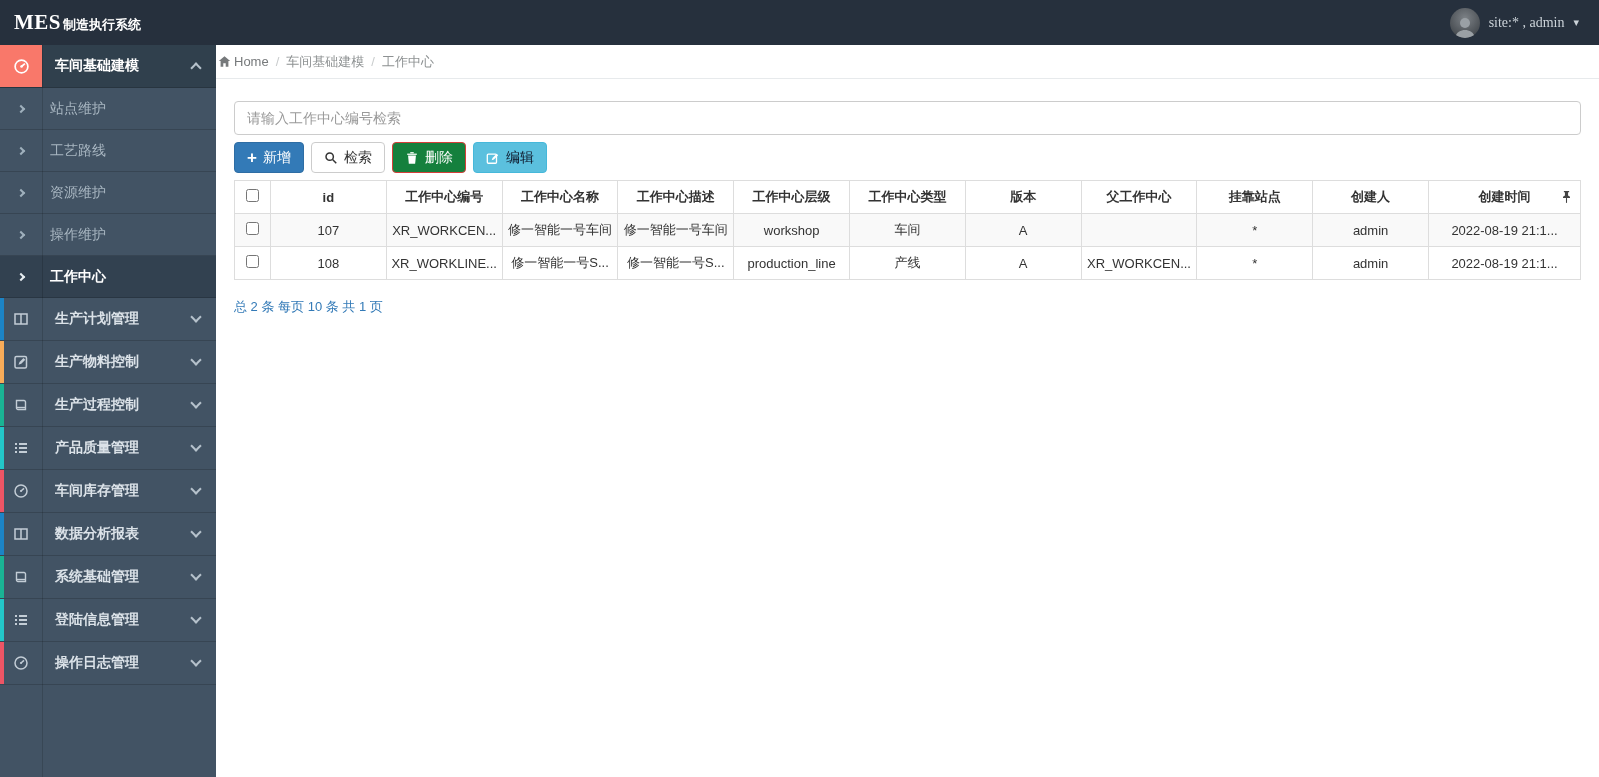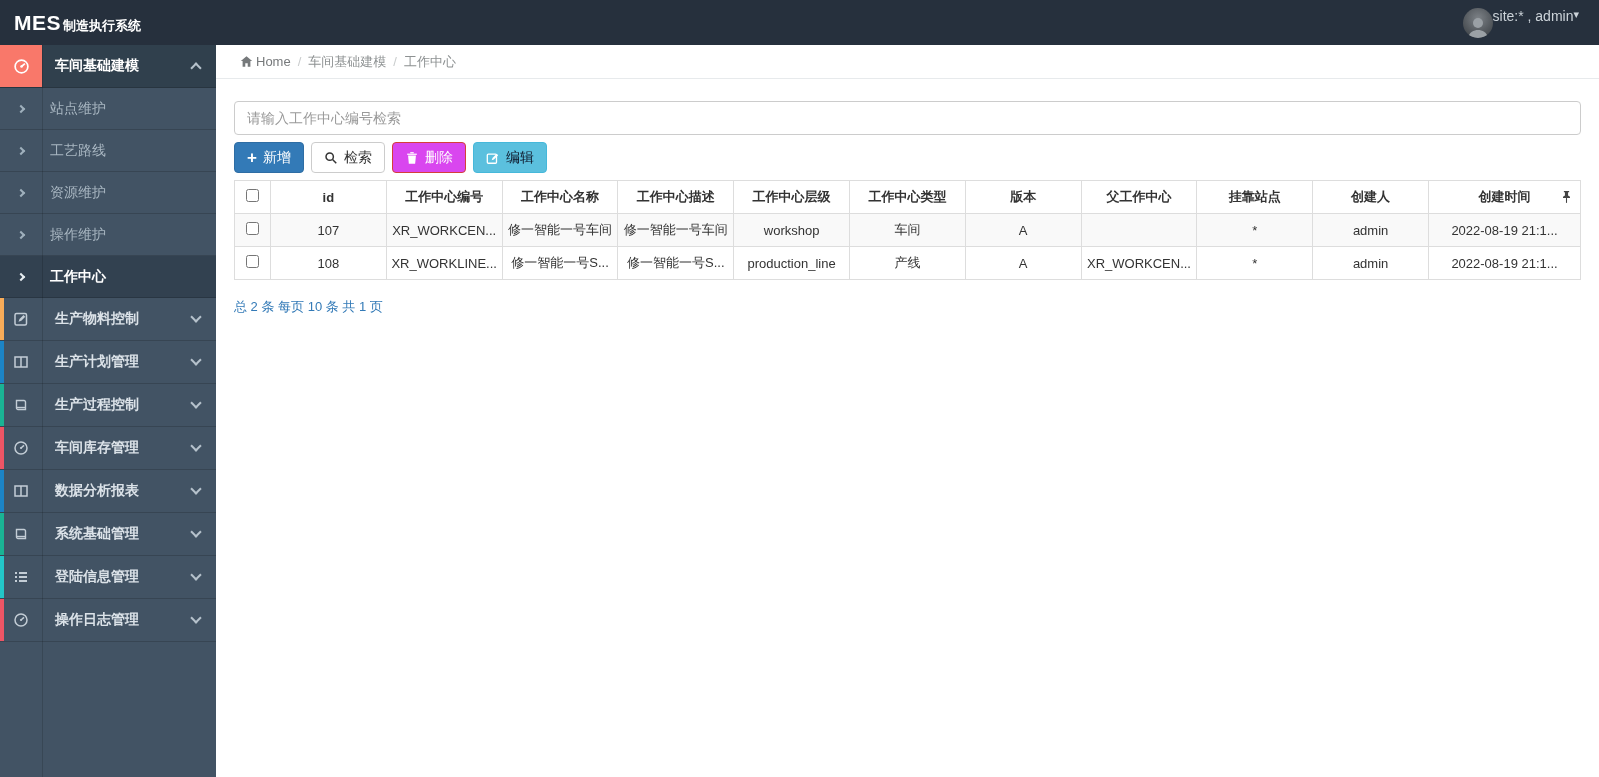--- a/index.html
+++ b/index.html
@@ -4,25 +4,25 @@
 <style>
   * { margin:0; padding:0; box-sizing:border-box; }
   html,body { width:1599px; height:777px; overflow:hidden; background:#fff;
     font-family:"Liberation Sans","DejaVu Sans",sans-serif; }
 
   .app { position:relative; width:1599px; height:777px; }
 
   
   .topbar { position:absolute; left:0; top:0; width:100%; height:45px;
     background:#26303d; display:flex; align-items:center; justify-content:space-between;
-    padding:0 20px 0 14px; z-index:5; }
+    padding:0 20px 0 14px; z-index:5;font-family:Liberation Serif, serif; }
   .logo { color:#fff; display:flex; align-items:baseline; }
   .logo-mes { font-size:21px; font-weight:bold; letter-spacing:.5px; }
   .logo-suffix { font-size:13px; font-weight:bold; margin-left:2px; }
-  .user-area { display:flex; align-items:flex-start; cursor:pointer; }
+  .user-area { display:flex; align-items:center; gap:9px; cursor:pointer; }
   .avatar { width:30px; height:30px; border-radius:50%; overflow:hidden;
     background:radial-gradient(circle at 50% 35%, #7d8287 0%, #4a4f54 70%, #303539 100%);
     display:flex; align-items:flex-end; justify-content:center; }
   .user-text { color:#ccd3d9; font-size:14px; }
   .caret-down { color:#ccd3d9; font-size:11px; }
 
   
   .sidebar { position:absolute; left:0; top:45px; width:216px; height:732px;
     background:#425364; }
   .sidebar::after { content:""; position:absolute; left:42px; top:0; width:1px; height:100%;
@@ -54,41 +54,41 @@
   .strip-red    { background:#ed5565; }
 
   .chev { display:inline-block; width:8px; height:8px;
     border-right:2px solid currentColor; border-bottom:2px solid currentColor; }
   .chev-up { transform:rotate(-135deg); margin-top:4px; }
   .chev-down { transform:rotate(45deg); margin-top:-4px; }
   .chev-right { width:6px; height:6px; transform:rotate(-45deg); }
 
   
   .main { position:absolute; left:216px; top:45px; width:1383px; height:732px; background:#fff; }
-  .breadcrumb { height:34px; display:flex; align-items:center; padding:0 24px;
+  .breadcrumb { height:34px; display:flex; align-items:center; padding:0 2px;
     border-bottom:1px solid #e7eaec; font-size:13px; color:#8d9192; gap:7px; background:#fff; }
   .bc-home { display:flex; align-items:center; gap:3px; color:#76797b; cursor:pointer; }
   .bc-sep { color:#c9cccd; }
   .bc-link { color:#8d9192; cursor:pointer; }
   .bc-current { color:#8d9192; }
 
   .content { padding:22px 18px 0 18px; }
 
   .search-input { width:100%; height:34px; border:1px solid #ccc; border-radius:4px;
     padding:4px 12px; font-size:14px; color:#555; outline:none;
     font-family:"Liberation Sans","DejaVu Sans",sans-serif; }
   .search-input::placeholder { color:#999; }
 
   .btn-row { margin-top:7px; display:flex; gap:7px; }
   .btn { display:inline-flex; align-items:center; gap:6px; height:31px; padding:0 12px;
     font-size:14px; border-radius:4px; cursor:pointer; border:1px solid transparent;
     font-family:inherit; }
   .btn-primary { background:#337ab7; border-color:#2e6da4; color:#fff; }
   .btn-default { background:#fff; border-color:#ccc; color:#333; }
-  .btn-danger  { background:#d946ef; border-color:#d43f3a; color:#fff; }
+  .btn-danger  { background:#15803d; border-color:#d43f3a; color:#fff; }
   .btn-info    { background:#5bc0de; border-color:#46b8da; color:#0f172a; }
   .btn svg { display:block; }
   .plus-glyph { font-size:17px; font-weight:bold; line-height:1; }
 
   .grid { width:100%; border-collapse:collapse; table-layout:fixed; margin-top:7px; }
   .grid th, .grid td { border:1px solid #ddd; height:33px; text-align:center;
     font-size:13px; color:#333; overflow:hidden; white-space:nowrap; text-overflow:ellipsis; }
   .grid th { font-weight:bold; background:#fff; position:relative; }
   .grid tr.striped td { background:#f9f9f9; }
   .col-check { width:36px; }
@@ -157,55 +157,70 @@
     <div class="side-row sub-row">
       <span class="chev chev-right sub-chev"></span>
       <span class="sub-label">操作维护</span>
     </div>
     <div class="side-row sub-row active">
       <span class="chev chev-right sub-chev"></span>
       <span class="sub-label">工作中心</span>
     </div>
 
     <div class="side-row group-row">
+      <span class="strip strip-blue"></span>
+      <span class="icon-block">
+        <svg width="16" height="16" viewBox="0 0 16 16">
+            <rect x="2" y="3" width="12" height="10" fill="none" stroke="currentColor" stroke-width="1.5"></rect>
+            <line x1="8" y1="3" x2="8" y2="13" stroke="currentColor" stroke-width="1.5"></line>
+          </svg>
+      </span>
+      <span class="side-label">生产计划管理</span>
+      <span class="chev chev-down group-chev"></span>
+    </div>
+
+    <div class="side-row group-row">
       <span class="strip strip-yellow"></span>
       <span class="icon-block">
         <svg width="16" height="16" viewBox="0 0 16 16">
             <rect x="2" y="2.5" width="11.5" height="11.5" rx="1.5" fill="none" stroke="currentColor" stroke-width="1.5"></rect>
             <path d="M5.5 10.8l1-2.8 4-4 1.8 1.8-4 4-2.8 1z" fill="currentColor"></path>
           </svg>
       </span>
       <span class="side-label">生产物料控制</span>
       <span class="chev chev-down group-chev"></span>
     </div>
 
     <div class="side-row group-row">
-      <span class="strip strip-blue"></span>
-      <span class="icon-block">
-        <svg width="16" height="16" viewBox="0 0 16 16">
-            <rect x="2" y="3" width="12" height="10" fill="none" stroke="currentColor" stroke-width="1.5"></rect>
-            <line x1="8" y1="3" x2="8" y2="13" stroke="currentColor" stroke-width="1.5"></line>
-          </svg>
-      </span>
-      <span class="side-label">生产计划管理</span>
-      <span class="chev chev-down group-chev"></span>
-    </div>
-
-    <div class="side-row group-row">
       <span class="strip strip-green"></span>
       <span class="icon-block">
         <svg width="16" height="16" viewBox="0 0 16 16">
             <path d="M3.5 3.5h7.5a1.5 1.5 0 0 1 1.5 1.5v7.5H5a1.5 1.5 0 0 1-1.5-1.5z" fill="none" stroke="currentColor" stroke-width="1.4"></path>
             <line x1="3.5" y1="10.5" x2="12.5" y2="10.5" stroke="currentColor" stroke-width="1.4"></line>
           </svg>
       </span>
       <span class="side-label">生产过程控制</span>
       <span class="chev chev-down group-chev"></span>
     </div>
 
+    <div class="side-row group-row">
+      <span class="strip strip-teal"></span>
+      <span class="icon-block">
+        <svg width="16" height="16" viewBox="0 0 16 16" stroke="currentColor" stroke-width="2">
+            <line x1="2" y1="4" x2="4" y2="4"></line>
+            <line x1="6" y1="4" x2="14" y2="4"></line>
+            <line x1="2" y1="8" x2="4" y2="8"></line>
+            <line x1="6" y1="8" x2="14" y2="8"></line>
+            <line x1="2" y1="12" x2="4" y2="12"></line>
+            <line x1="6" y1="12" x2="14" y2="12"></line>
+          </svg>
+      </span>
+      <span class="side-label">产品质量管理</span>
+      <span class="chev chev-down group-chev"></span>
+    </div>
 
     <div class="side-row group-row">
       <span class="strip strip-red"></span>
       <span class="icon-block">
         <svg width="16" height="16" viewBox="0 0 16 16">
             <circle cx="8" cy="8" r="6" fill="none" stroke="currentColor" stroke-width="1.5"></circle>
             <line x1="8" y1="8" x2="11" y2="5.4" stroke="currentColor" stroke-width="1.5"></line>
             <circle cx="8" cy="8" r="1.1" fill="currentColor"></circle>
           </svg>
       </span>

